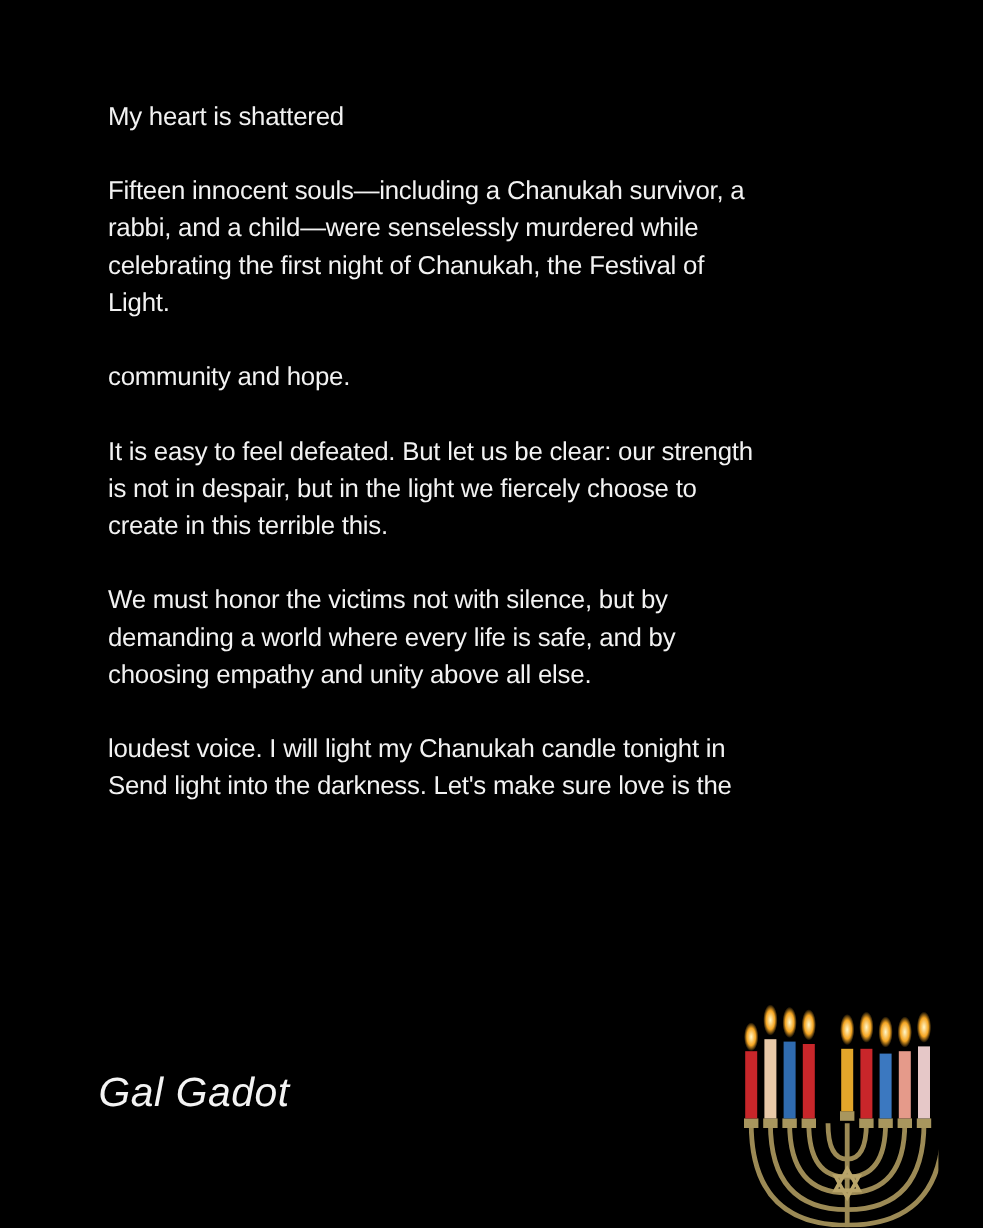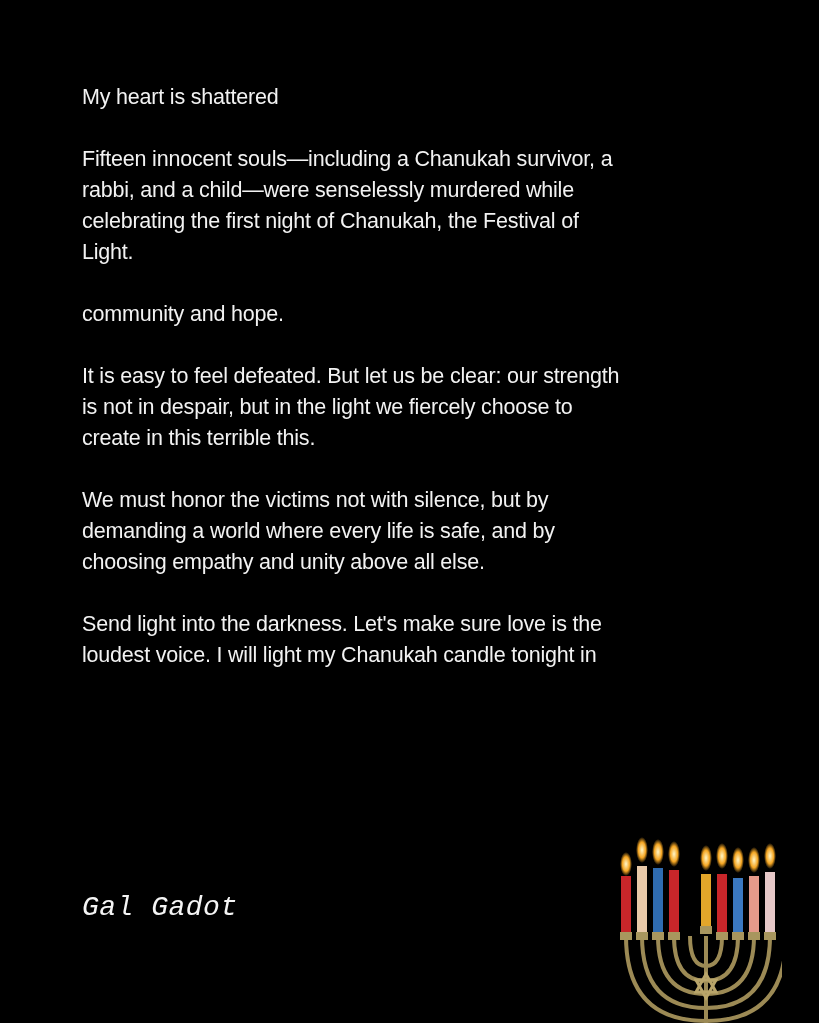--- a/index.html
+++ b/index.html
@@ -1,22 +1,22 @@
 <!DOCTYPE html>
 <html><head>
 <meta charset="utf-8">
 <style>
   html, body { margin:0; padding:0; }
   body { width:819px; height:1023px; background:#000; position:relative; overflow:hidden;
          font-family:"Liberation Sans", sans-serif; color:#f2f2f2; }
   .text { position:absolute; left:82px; top:82px; width:660px; }
-  .para { font-size:21.5px; line-height:31px; margin:0 0 31px 0; letter-spacing:-0.2px; }
+  .para { font-size:21.5px; line-height:31px; margin:0 0 31px 8px; letter-spacing:-0.2px; }
   .line { display:block; white-space:nowrap; }
-  .sig { position:absolute; left:82px; top:892px; font-family:Liberation Mono, monospace; font-style:italic;
-         font-size:28px; color:#f4f4f4; letter-spacing:0.5px; }
+  .sig { position:absolute; left:82px; top:892px; font-family:Liberation Sans, sans-serif; font-style:italic;
+         font-size:34px; color:#f4f4f4; letter-spacing:0.5px; }
   .menorah { position:absolute; left:612px; top:826px; width:170px; height:197px; }
 </style>
 </head>
 <body>
 
 <div class="text">
   <p class="para">
       <span class="line">My heart is shattered</span>
     </p>
 
@@ -33,22 +33,22 @@
     <span class="line">It is easy to feel defeated. But let us be clear: our strength</span>
     <span class="line">is not in despair, but in the light we fiercely choose to</span>
     <span class="line">create in this terrible this.</span>
   </p>
   <p class="para">
     <span class="line">We must honor the victims not with silence, but by</span>
     <span class="line">demanding a world where every life is safe, and by</span>
     <span class="line">choosing empathy and unity above all else.</span>
   </p>
   <p class="para">
+    <span class="line">loudest voice. I will light my Chanukah candle tonight in</span>
     <span class="line">Send light into the darkness. Let's make sure love is the</span>
-    <span class="line">loudest voice. I will light my Chanukah candle tonight in</span>
   </p>
 </div>
 
 <div class="sig">Gal Gadot</div>
 
 <svg class="menorah" viewBox="0 0 170 197">
   <defs>
     <radialGradient id="glow" cx="50%" cy="50%" r="50%">
       <stop offset="0%" stop-color="#fff6c8"></stop>
       <stop offset="60%" stop-color="#f5a623"></stop>

